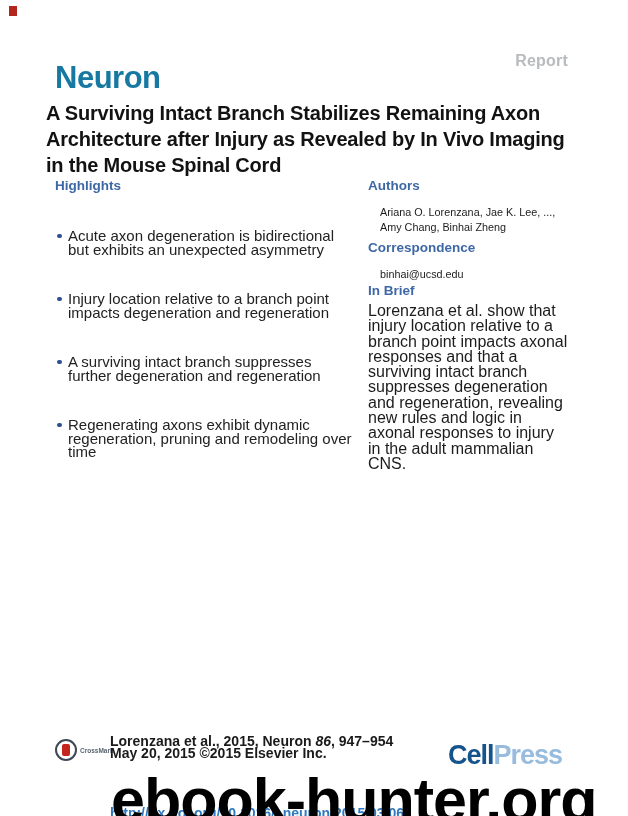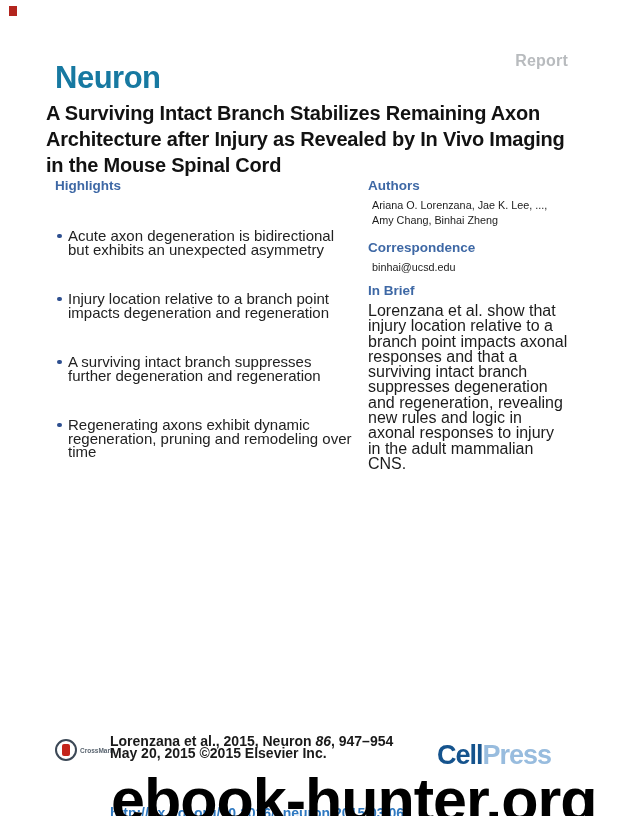--- a/index.html
+++ b/index.html
@@ -19,35 +19,35 @@
   .title{position:absolute;left:46px;top:100px;width:530px;font-size:20px;line-height:26px;font-weight:bold;color:#121212;letter-spacing:-.2px;}
   
   .sec-h{font-size:13.5px;font-weight:bold;color:#3e68a5;margin:0 0 5px 0;}
   
   .highlights{position:absolute;left:55px;top:178px;width:300px;}
   .highlights ul{list-style:none;margin:3px 0 0 0;padding:0;}
   .highlights li{position:relative;padding-left:13px;margin-bottom:12.5px;font-size:15px;line-height:13.5px;color:#222;margin-top:36px;}
   .highlights li .dot{position:absolute;left:2px;top:4.5px;width:4.5px;height:4.5px;border-radius:50%;background:#2d4f8f;}
   
   .authors{position:absolute;left:368px;top:178px;width:205px;}
-  .rc-body{font-size:10.8px;line-height:15px;color:#1c1c1c;margin:4px;}
+  .rc-body{font-size:10.8px;line-height:15px;color:#1c1c1c;margin:12px;}
   .rc-body span{display:block;}
   .correspondence{position:absolute;left:368px;top:240px;width:205px;}
   .inbrief{position:absolute;left:368px;top:283px;width:202px;}
   .inbrief p{font-size:16px;line-height:15.3px;color:#1c1c1c;margin:0;}
   
   .crossmark{position:absolute;left:55px;top:739px;display:flex;align-items:center;}
   .cm-circle{width:22px;height:22px;border-radius:50%;border:2.5px solid #3c4856;box-sizing:border-box;display:flex;align-items:center;justify-content:center;background:#fff;}
   .cm-mark{width:8px;height:12px;background:#c4251c;border-radius:2px;}
   .cm-text{font-size:6.5px;color:#5a6570;font-weight:bold;margin-left:3px;}
   .citation{position:absolute;left:110px;top:735px;font-size:14px;line-height:12px;font-weight:bold;color:#1a1a1a;}
   .citation .vol{font-style:italic;}
   .doi{color:#2f79c1;text-decoration:none;font-weight:bold;display:inline-block;margin-top:48px;}
   .cellpress{position:absolute;left:437px;top:740px;font-size:27px;font-weight:bold;letter-spacing:-1px;white-space:nowrap;}
-  .cell{color:#15538d;}
+  .cell{color:#15538d;margin-left:11px;}
   .press{color:#98bcde;}
   .watermark{position:absolute;left:111px;top:754px;font-size:61px;line-height:61px;font-weight:bold;color:#000;white-space:nowrap;z-index:10;letter-spacing:-1px;margin-top:16px;}
 </style>
 </head>
 <body>
 
 <div class="page">
 
   <div class="corner-mark"></div>
 

